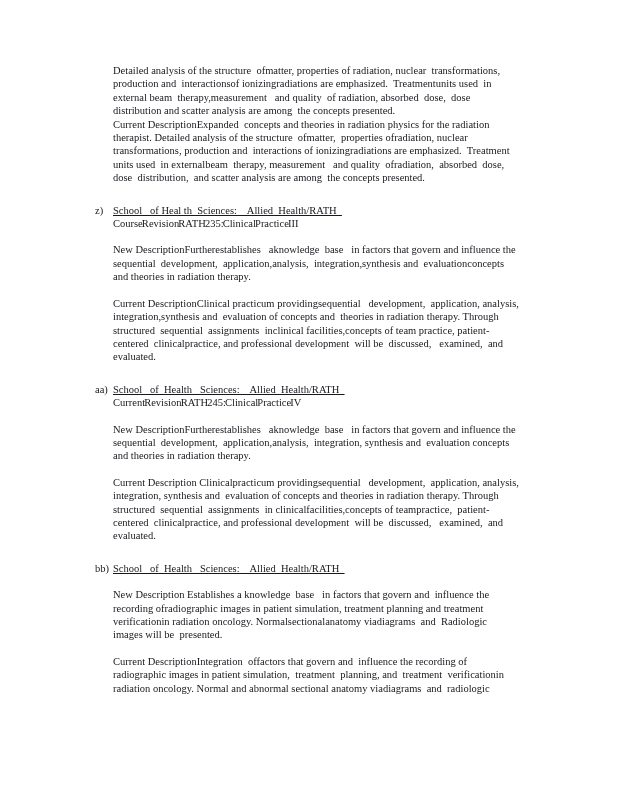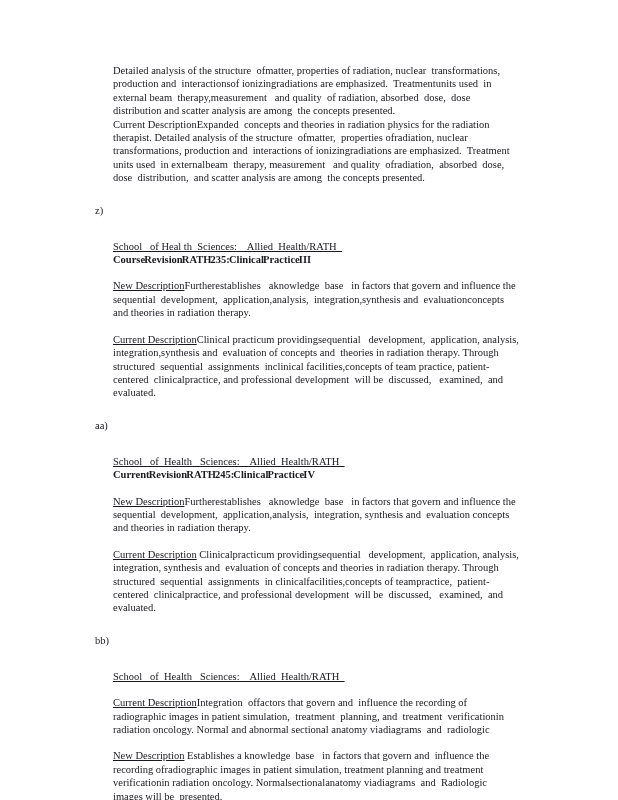--- a/index.html
+++ b/index.html
@@ -43,29 +43,27 @@
     flex-shrink: 0;
     white-space: pre;
   }
   .heading-text {
     display: flex;
     flex-direction: column;
   }
   .school-line {
     text-decoration: underline;
     white-space: pre;
-    margin-top: 36px;
   }
   .course-line {
-    font-weight: bold;
+    font-weight: normal;
     word-spacing: -3.5px;
     white-space: pre;
   }
   .desc-label {
-    text-decoration: underline;
     text-align: center;
   }
   .desc-lines {
     white-space: pre;
   }
 </style>
 </head>
 <body>
 
 <div class="page">
@@ -117,23 +115,23 @@
 evaluated.</span></p>
     </div>
 
     <div class="section">
       <div class="heading">
         <span class="marker">bb)</span>
         <div class="heading-text">
           <span class="school-line">School   of  Health   Sciences:    Allied  Health/RATH  </span>
         </div>
       </div>
-      <p class="para"><span class="desc-label">Current Description</span><span class="desc-lines">Integration  offactors that govern and  influence the recording of
-radiographic images in patient simulation,  treatment  planning, and  treatment  verificationin
-radiation oncology. Normal and abnormal sectional anatomy viadiagrams  and  radiologic</span></p>
       <p class="para"><span class="desc-label">New Description</span><span class="desc-lines"> Establishes a knowledge  base   in factors that govern and  influence the
 recording ofradiographic images in patient simulation, treatment planning and treatment
 verificationin radiation oncology. Normalsectionalanatomy viadiagrams  and  Radiologic
 images will be  presented.</span></p>
+      <p class="para"><span class="desc-label">Current Description</span><span class="desc-lines">Integration  offactors that govern and  influence the recording of
+radiographic images in patient simulation,  treatment  planning, and  treatment  verificationin
+radiation oncology. Normal and abnormal sectional anatomy viadiagrams  and  radiologic</span></p>
     </div>
 
   </div>
 </div>
 
 </body></html>

